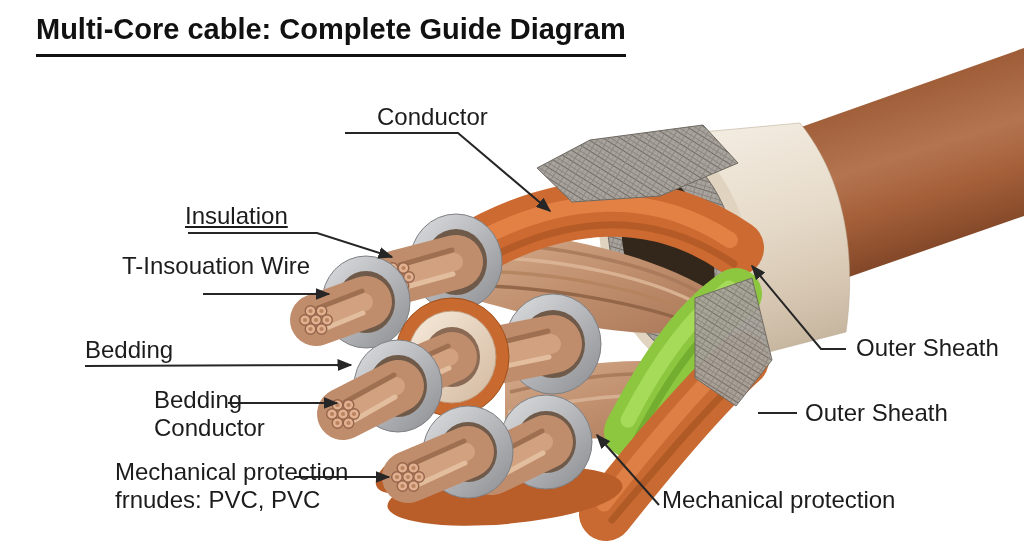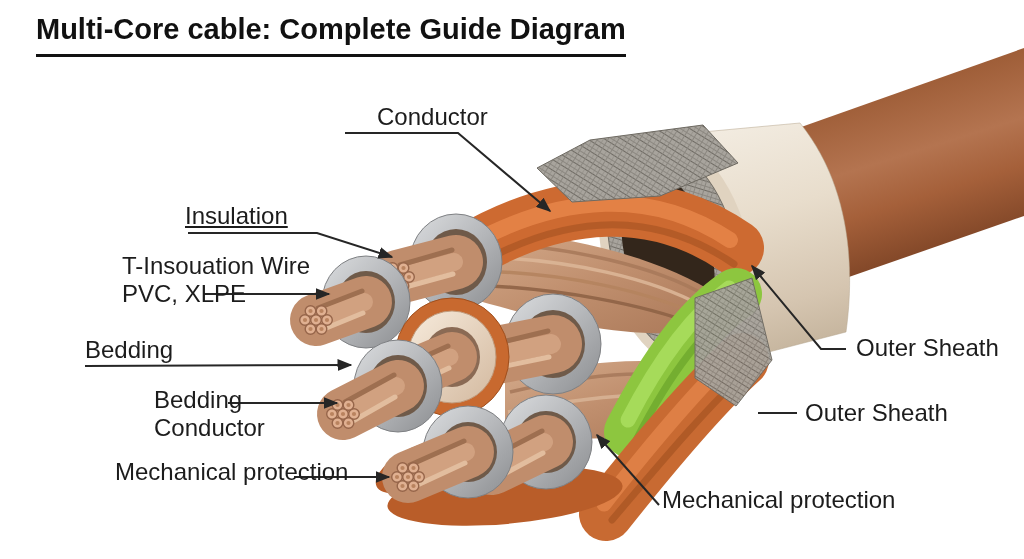--- a/index.html
+++ b/index.html
@@ -344,34 +344,34 @@
   <div class="lbl" style="left:341px;top:103px;margin-left:36px;">
     <span>Conductor</span>
   </div>
 
   <div class="lbl" style="left:185px;top:202px;text-decoration:underline;">
     <span>Insulation</span>
   </div>
 
   <div class="lbl" style="left:82px;top:252px;">
     <span class="ln">T-Insouation Wire</span>
-    <span class="ln">PVC, XLPE</span>
   </div>
 
   <div class="lbl" style="left:85px;top:336px;">
     <span>Bedding</span>
   </div>
 
   <div class="lbl" id="label-bedding-material">
     <span class="ln">Bedding</span>
     <span class="ln">Conductor</span>
   </div>
 
   <div class="lbl" style="left:75px;top:458px;">
     <span class="ln">Mechanical protection</span>
+    <span class="ln">frnudes: PVC, PVC</span>
   </div>
 
   <div class="lbl" style="left:856px;top:334px;">
     <span>Outer Sheath</span>
   </div>
 
   <div class="lbl" style="left:805px;top:399px;">
     <span>Outer Sheath</span>
   </div>
 

